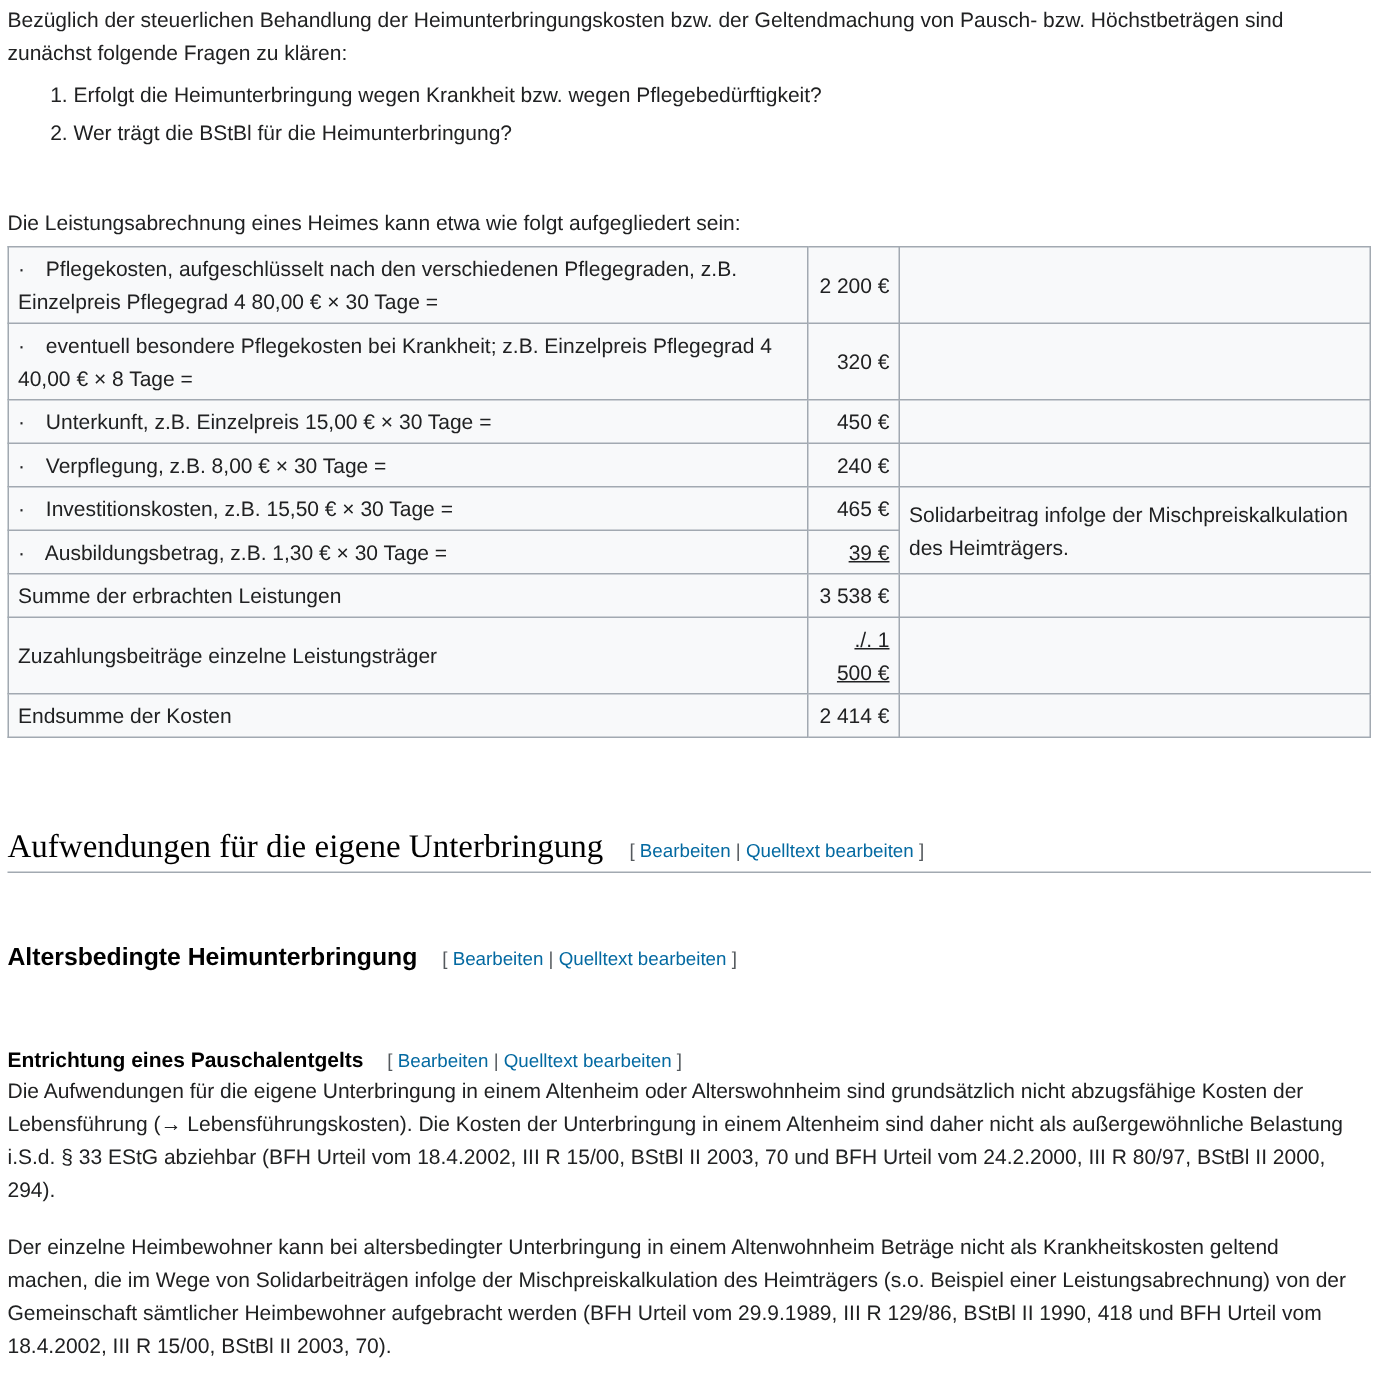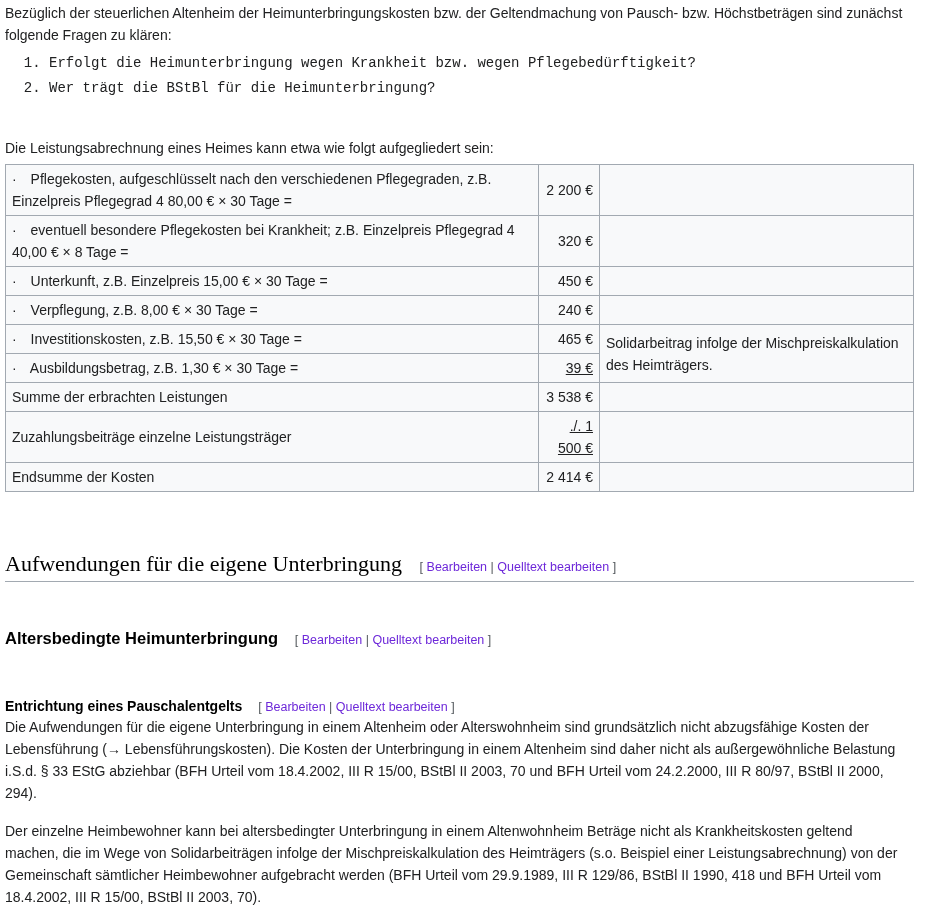--- a/index.html
+++ b/index.html
@@ -5,21 +5,21 @@
   html, body { margin: 0; padding: 0; background: #ffffff; }
   body {
     width: 926px; height: 920px; overflow: hidden;
     font-family: "Liberation Sans", sans-serif;
     font-size: 14px; color: #202122; position: relative;
   }
   .content { position: absolute; left: 5px; top: 0; width: 909px; }
   p { margin: 0; line-height: 22px; }
   .intro { position: absolute; top: 2px; left: 0; width: 905px; }
   ol { position: absolute; top: 52px; left: 0; margin: 0; padding-left: 44px; line-height: 22px; }
-  ol li { margin: 0 0 3px 0; padding-left: 0; font-family: Liberation Mono, monospace; }
+  ol li { margin: 0 0 3px 0; padding-left: 0; }
   .lead { position: absolute; top: 137px; left: 0; }
 
   table.calc {
     position: absolute; top: 164px; left: 0; width: 909px;
     border-collapse: collapse; background: #f8f9fa;
   }
   table.calc td {
     border: 1px solid #a2a9b1; padding: 3px 6px 3px 6px;
     line-height: 22px; vertical-align: middle;
   }
@@ -37,29 +37,29 @@
   }
   h3 {
     position: absolute; top: 627px; left: 0; margin: 0;
     font-size: 16.5px; font-weight: bold; line-height: 22px; color: #000;
   }
   h4 {
     position: absolute; top: 695px; left: 0; margin: 0;
     font-size: 14px; font-weight: bold; line-height: 22px; color: #000;
   }
   .editsec { font-size: 12.5px; font-weight: normal; margin-left: 12px; color: #54595d; font-family: "Liberation Sans", sans-serif; }
-  .editsec a { color: #6d28d9; text-decoration: none; }
+  .editsec a { color: #0369a1; text-decoration: none; }
   .p1 { position: absolute; top: 716px; left: 0; width: 905px; }
   .p2 { position: absolute; top: 820px; left: 0; width: 905px; }
 </style>
 </head>
 <body>
 
 <div class="content">
-  <p class="intro">Bezüglich der steuerlichen Altenheim der Heimunterbringungskosten bzw. der Geltendmachung von Pausch- bzw. Höchstbeträgen sind zunächst folgende Fragen zu klären:</p>
+  <p class="intro">Bezüglich der steuerlichen Behandlung der Heimunterbringungskosten bzw. der Geltendmachung von Pausch- bzw. Höchstbeträgen sind zunächst folgende Fragen zu klären:</p>
   <ol>
     <li>Erfolgt die Heimunterbringung wegen Krankheit bzw. wegen Pflegebedürftigkeit?</li>
     <li>Wer trägt die BStBl für die Heimunterbringung?</li>
   </ol>
   <p class="lead">Die Leistungsabrechnung eines Heimes kann etwa wie folgt aufgegliedert sein:</p>
 
   <table class="calc">
     <tbody>
         <tr>
       <td class="desc"><span class="bullet">·</span> <span>Pflegekosten, aufgeschlüsselt nach den verschiedenen Pflegegraden, z.B. Einzelpreis Pflegegrad 4 80,00 € × 30 Tage =</span></td>

